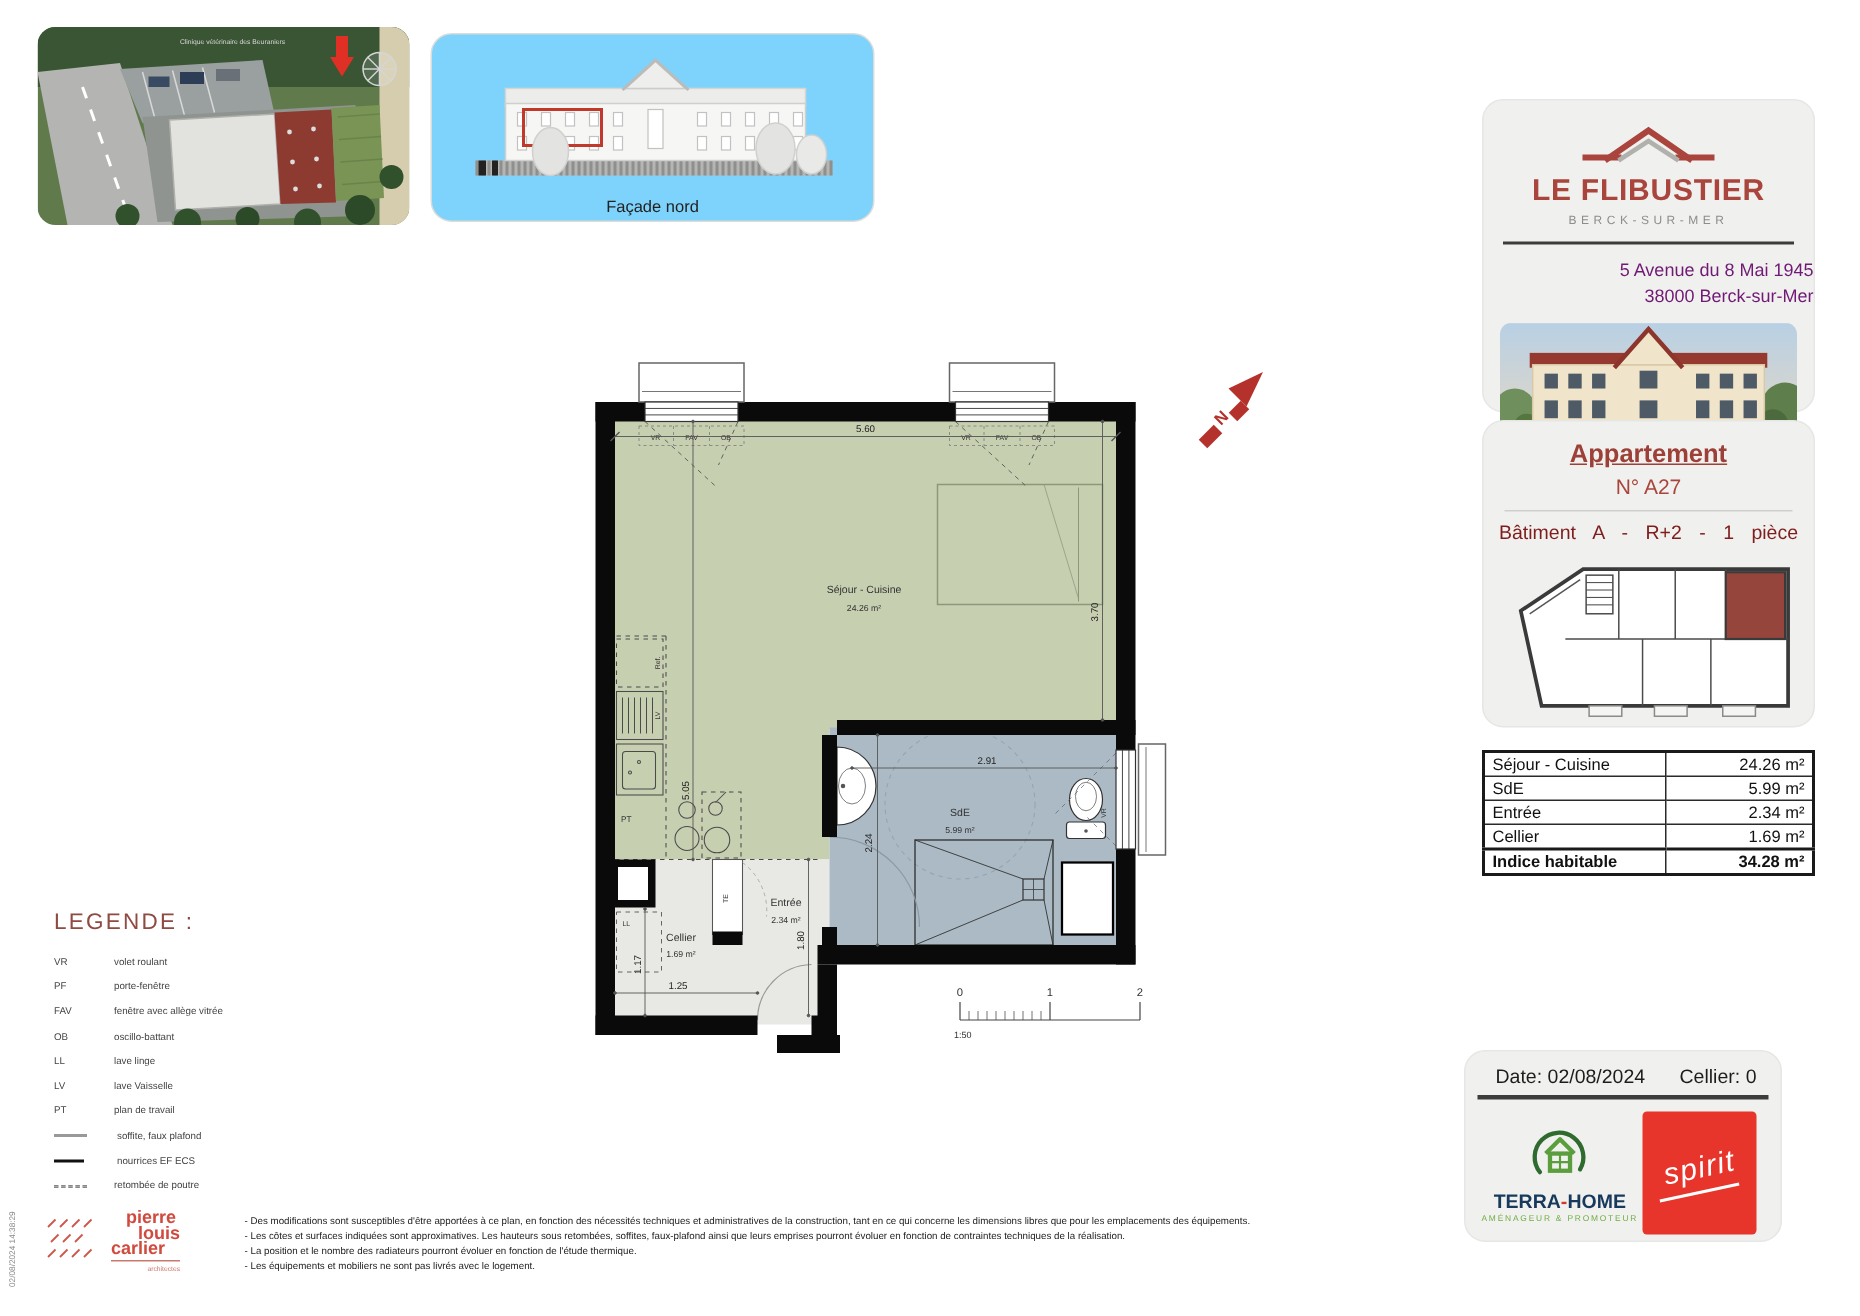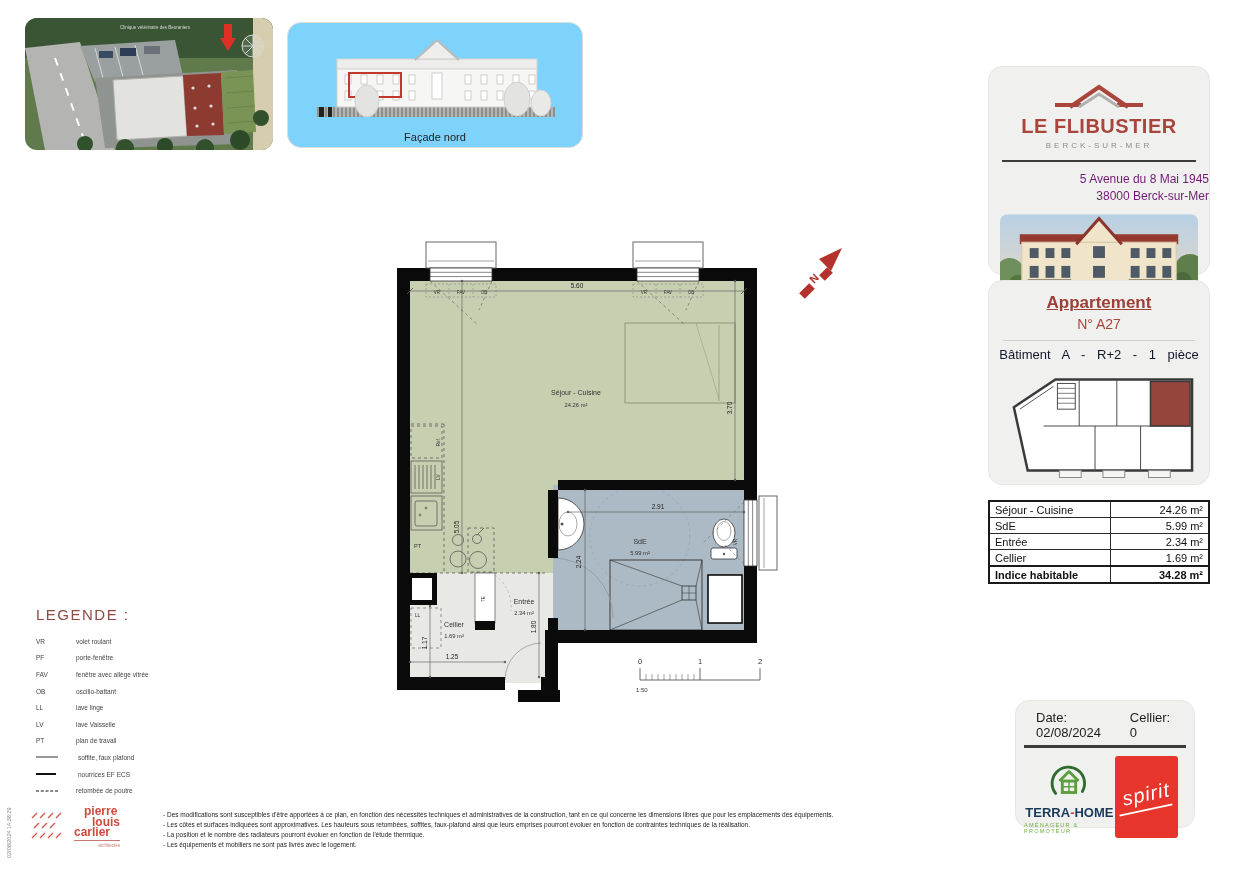--- a/index.html
+++ b/index.html
@@ -13,21 +13,21 @@
   .facade-cap{font-size:11px;color:#222;margin-top:2px;}
   
   .brand-name{font-size:20px;font-weight:bold;color:#a9453c;text-align:center;letter-spacing:.5px;margin-top:2px;}
   .brand-city{font-size:8px;letter-spacing:3px;color:#8d8d8a;text-align:center;margin-top:3px;}
   .divider-dark{border-top:2px solid #3c3c3c;margin:10px 13px 0 13px;}
   .addr{font-size:12px;color:#701a75;text-align:right;line-height:17px;margin-top:9px;}
   .render-wrap{width:198px;height:90px;margin:9px auto 0 auto;border-radius:8px;overflow:hidden;}
   .apt-title{font-size:17px;font-weight:bold;color:#9c4038;text-align:center;margin-top:12px;text-decoration:underline;}
   .apt-num{font-size:14px;color:#a9453c;text-align:center;margin-top:3px;}
   .divider-lite{border-top:1px solid #cfcfcd;margin:8px 14px 0 14px;}
-  .apt-sum{font-size:13px;color:#0f172a;text-align:center;margin-top:6px;word-spacing:8px;}
+  .apt-sum{font-size:13px;color:#7f1d1d;text-align:center;margin-top:6px;word-spacing:8px;}
   .locator-wrap{width:198px;margin:8px auto 0 auto;}
   table.areas{border-collapse:collapse;border:2px solid #1a1a1a;width:222px;background:#fff;}
   table.areas td{border:1px solid #2a2a2a;font-size:11px;padding:1.5px 5px;color:#111;}
   table.areas td.v{text-align:right;width:45%;}
   table.areas tr.row-bold td{font-weight:bold;border-top:2px solid #1a1a1a;}
   .date-row{display:flex;justify-content:space-between;font-size:13px;color:#1d1d1d;padding:9px 16px 0 20px;}
   .divider-date{border-top:3px solid #3c3c3c;margin:5px 8px 0 8px;}
   .logo-row{display:flex;justify-content:space-between;align-items:center;padding:8px 16px 0 8px;}
   .terra{display:flex;flex-direction:column;align-items:center;width:118px;}
   .terra-name{font-size:13px;font-weight:bold;color:#173a5c;margin-top:2px;}
@@ -474,21 +474,21 @@
           <td class="v">1.69 m²</td>
         </tr>
 
         <tr class="row-bold">
           <td class="lbl">Indice habitable</td>
           <td class="v">34.28 m²</td>
         </tr>
       </tbody>
   </table>
 
-  <div class="abs card" style="left:1015px;top:700px;width:180px;height:128px;">
+  <div class="abs card" style="left:976px;top:700px;width:212px;height:128px;">
     <div class="date-row">
       <span>
         <span>Date:</span>
         <span>02/08/2024</span>
       </span>
       <span>
         <span>Cellier:</span>
         <span>0</span>
       </span>
     </div>

